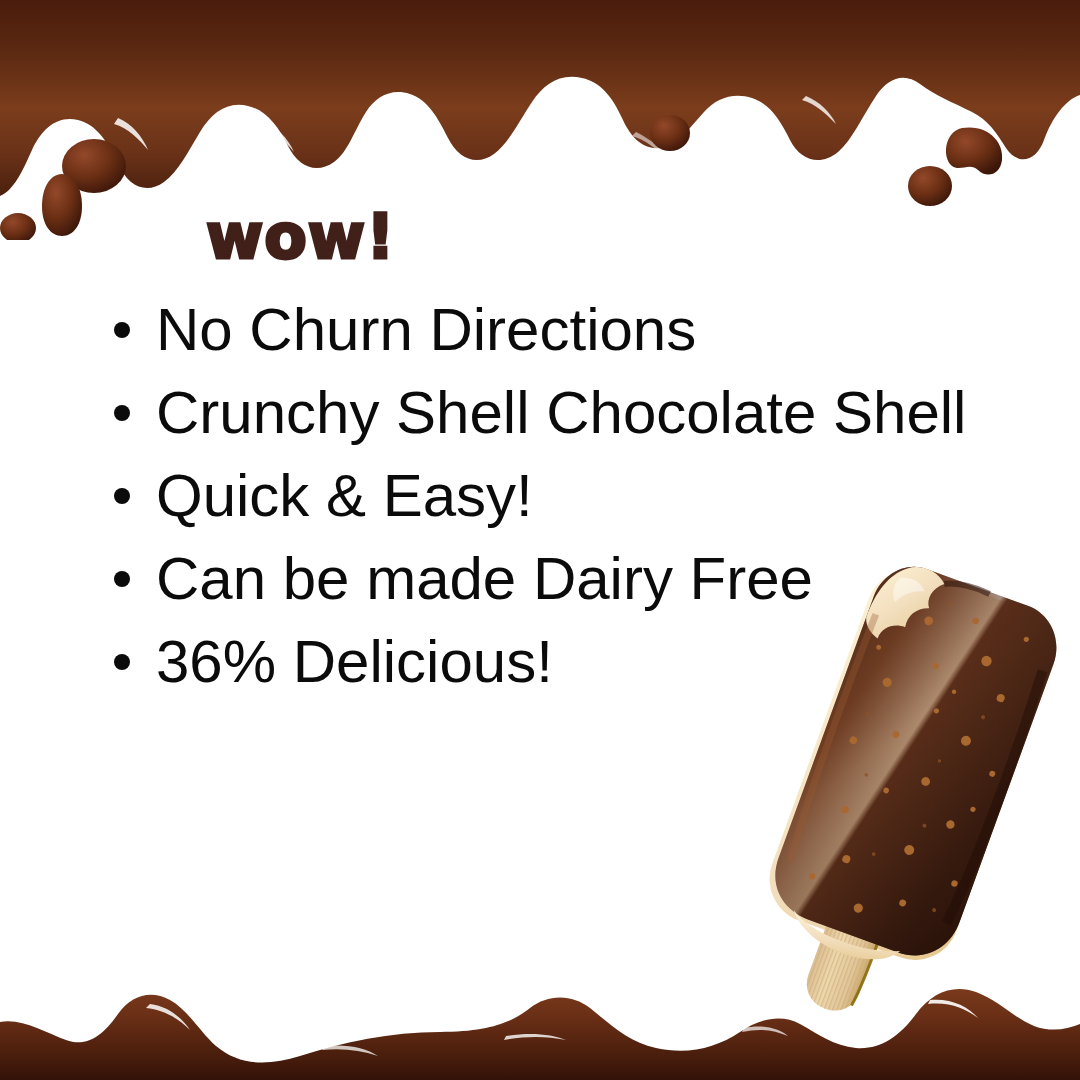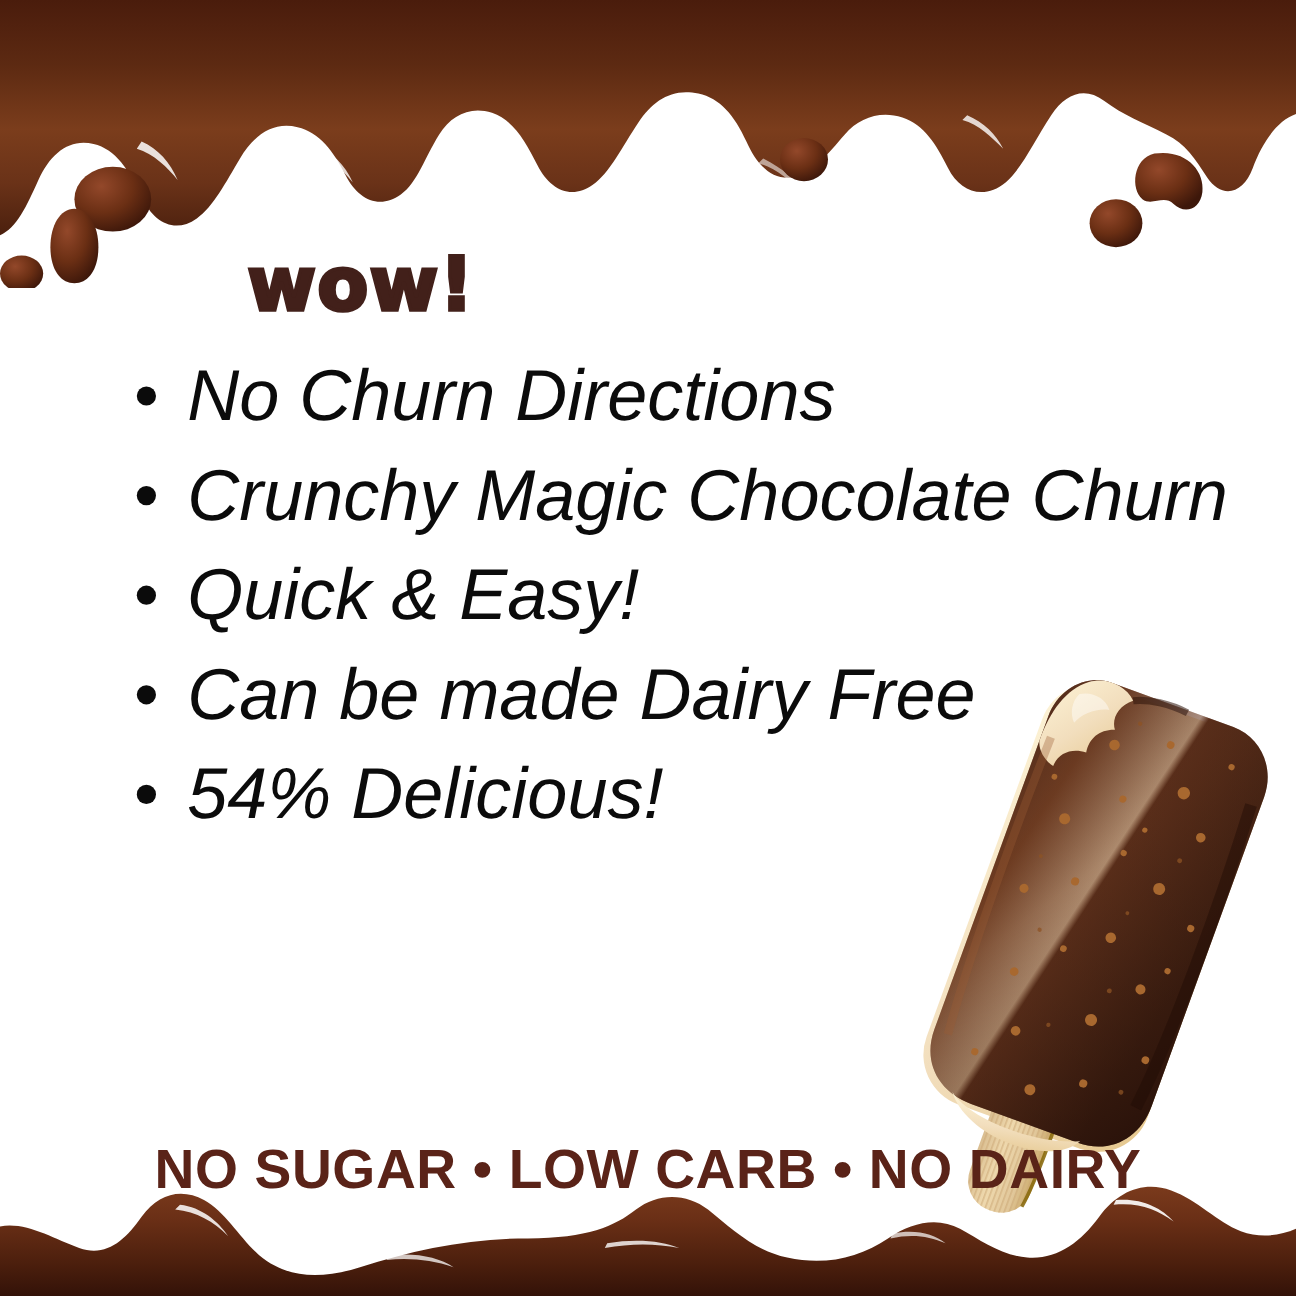--- a/index.html
+++ b/index.html
@@ -29,21 +29,20 @@
   #feature-list li{
     position:relative;
     padding-left:52px;
     height:83px;
     line-height:83px;
     font-family:"Liberation Sans Narrow","Liberation Sans",sans-serif;
     font-stretch:condensed;
     font-size:60px;
     color:#0b0b0b;
     white-space:nowrap;
-    font-style:italic;
   }
   #feature-list li::before{
     content:"";
     position:absolute;left:10px;top:50%;
     transform:translateY(-50%);
     width:16px;height:16px;border-radius:50%;
     background:#0b0b0b;
   }
 
   
@@ -126,24 +125,24 @@
     <ellipse cx="18" cy="228" rx="18" ry="15" fill="url(#gDrop)"></ellipse>
     <ellipse cx="670" cy="133" rx="20" ry="18" fill="url(#gDrop)"></ellipse>
     <path d="M962,128 C988,124 1004,142 1002,160 C1000,176 986,178 978,170 C970,162 960,172 952,166 C942,158 944,132 962,128 Z" fill="url(#gDrop)"></path>
     <ellipse cx="930" cy="186" rx="22" ry="20" fill="url(#gDrop)"></ellipse>
   </svg>
 
   <div id="wow">wow!</div>
 
   <ul id="feature-list">
     <li>No Churn Directions</li>
-    <li>Crunchy Magic Chocolate Churn</li>
+    <li>Crunchy Shell Chocolate Shell</li>
     <li>Quick &amp; Easy!</li>
     <li>Can be made Dairy Free</li>
-    <li>54% Delicious!</li>
+    <li>36% Delicious!</li>
   </ul>
 
   <svg id="ice-cream-bar" viewBox="0 0 345 470">
     <defs>
       <linearGradient id="gCoat" x1="0" y1="0" x2="1" y2="0.45">
         <stop offset="0%" stop-color="#4b2616"></stop>
         <stop offset="22%" stop-color="#6c3a20"></stop>
         <stop offset="52%" stop-color="#57291650"></stop>
         <stop offset="55%" stop-color="#4a2314"></stop>
         <stop offset="86%" stop-color="#33170d"></stop>
@@ -245,21 +244,20 @@
         <circle cx="132" cy="244" r="1.8"></circle>
         <circle cx="204" cy="272" r="2.0"></circle>
         <circle cx="166" cy="316" r="1.8"></circle>
         <circle cx="242" cy="348" r="2.0"></circle>
         <circle cx="112" cy="186" r="1.6"></circle>
         <circle cx="196" cy="206" r="1.6"></circle>
       </g>
     </g>
   </svg>
 
-  <div id="tagline">NO SUGAR • LOW CARB • NO DAIRY</div>
 
   <svg class="choco-layer" id="bottom-wave" viewBox="0 0 1080 110" preserveAspectRatio="none">
     <defs>
       <linearGradient id="gBot" x1="0" y1="0" x2="0" y2="1">
         <stop offset="0%" stop-color="#7a3a1c"></stop>
         <stop offset="30%" stop-color="#6a2f16"></stop>
         <stop offset="70%" stop-color="#4c1f0d"></stop>
         <stop offset="100%" stop-color="#331208"></stop>
       </linearGradient>
     </defs>

